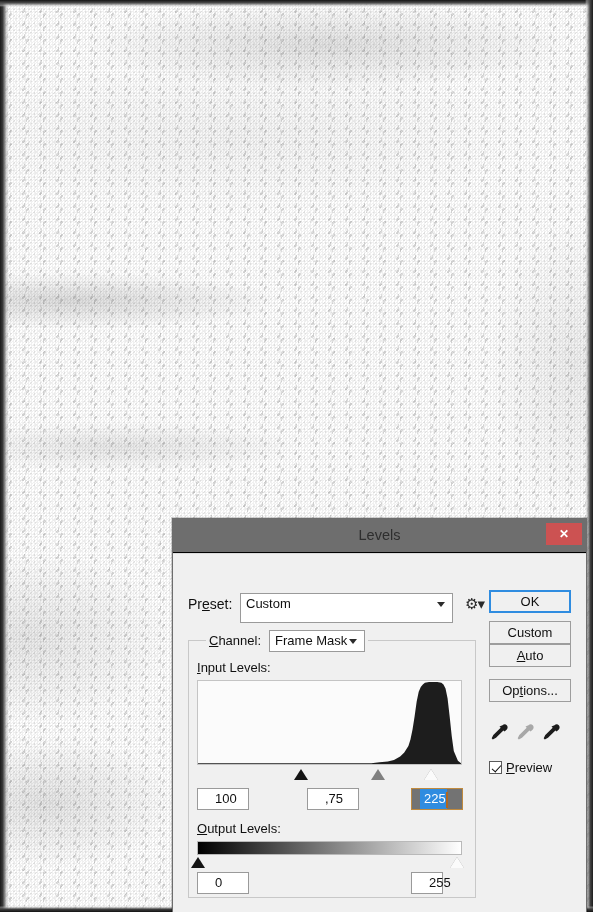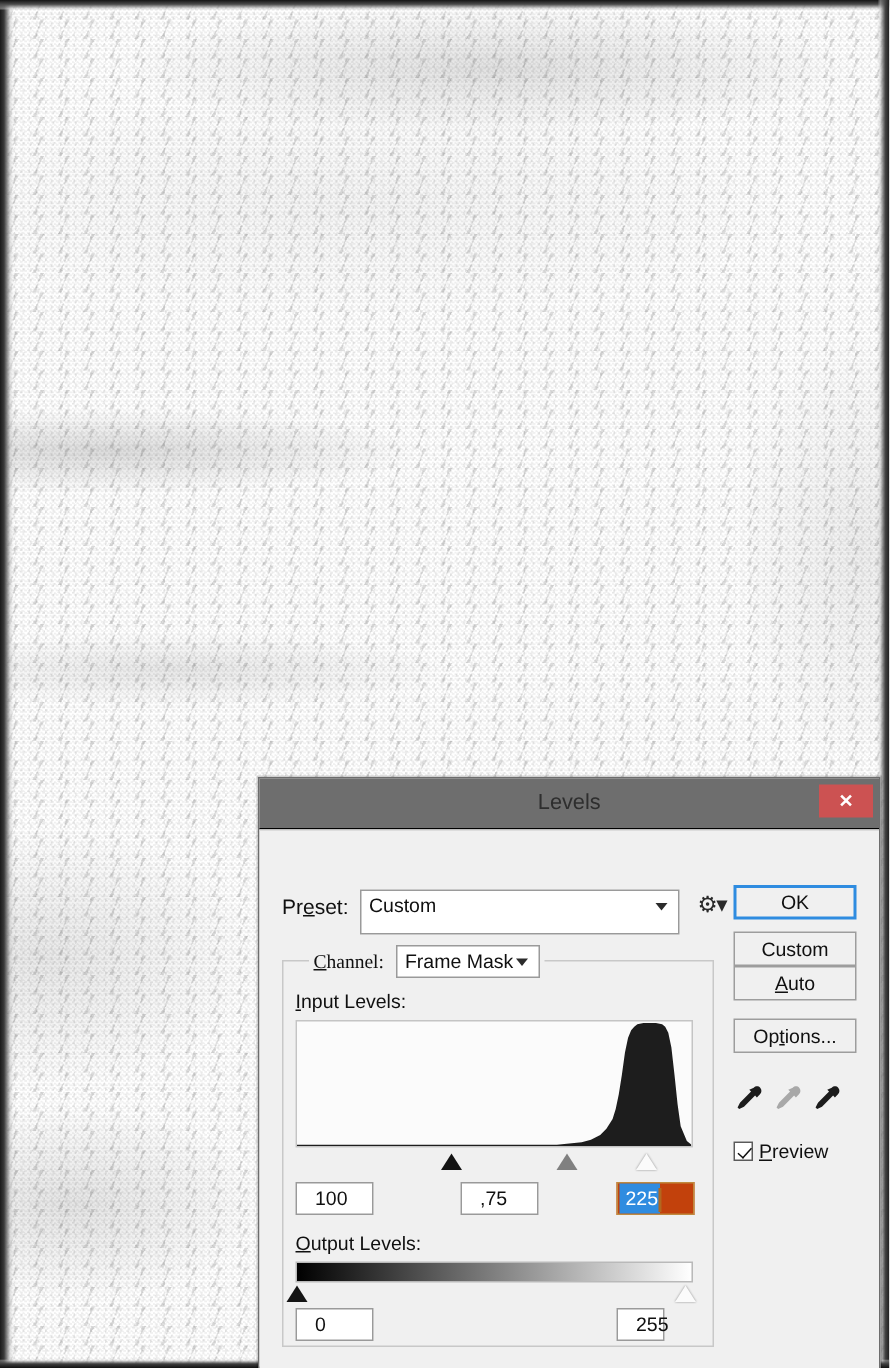--- a/index.html
+++ b/index.html
@@ -170,21 +170,21 @@
   #channel-row {
     position: absolute;
     left: 17px; top: -11px;
     height: 22px;
     background: #f0f0f0;
     padding: 0 3px;
     display: flex;
     align-items: center;
   }
   #channel-label {
-    font-size: 13px; color: #101010; line-height: 22px; font-family: Liberation Serif, serif;
+    font-size: 13px; color: #101010; line-height: 22px;
   }
   #channel-select {
     position: relative;
     margin-left: 8px;
     width: 96px; height: 22px;
     background: #ffffff;
     border: 1px solid #9a9a9a;
     box-sizing: border-box;
     font-size: 13px;
     color: #101010;
@@ -235,30 +235,30 @@
   
   .num-field {
     position: absolute;
     height: 22px;
     background: #ffffff;
     border: 1px solid #9a9a9a;
     box-sizing: border-box;
     font-size: 13px;
     color: #101010;
     line-height: 20px;
-    padding-left: 12px;
+    padding-left: 17px;
     font-family: "Liberation Sans", sans-serif;
   }
   #input-black-field { left: 8px;   top: 147px; width: 52px; }
   #input-gamma-field { left: 118px; top: 147px; width: 52px; }
   #input-white-field {
     left: 222px; top: 147px; width: 52px;
     border: 1px solid #c08a3e;
-    padding-left: 1px;
-    background: #c2410c;
+    padding-left: 8px;
+    background: #737373;
   }
   #input-white-field .sel {
     display: inline-block;
     background: #2f8ce0;
     color: #ffffff;
     padding: 0 1px 0 4px;
     line-height: 20px;
   }
   #input-white-field .caret {
     display: inline-block;

